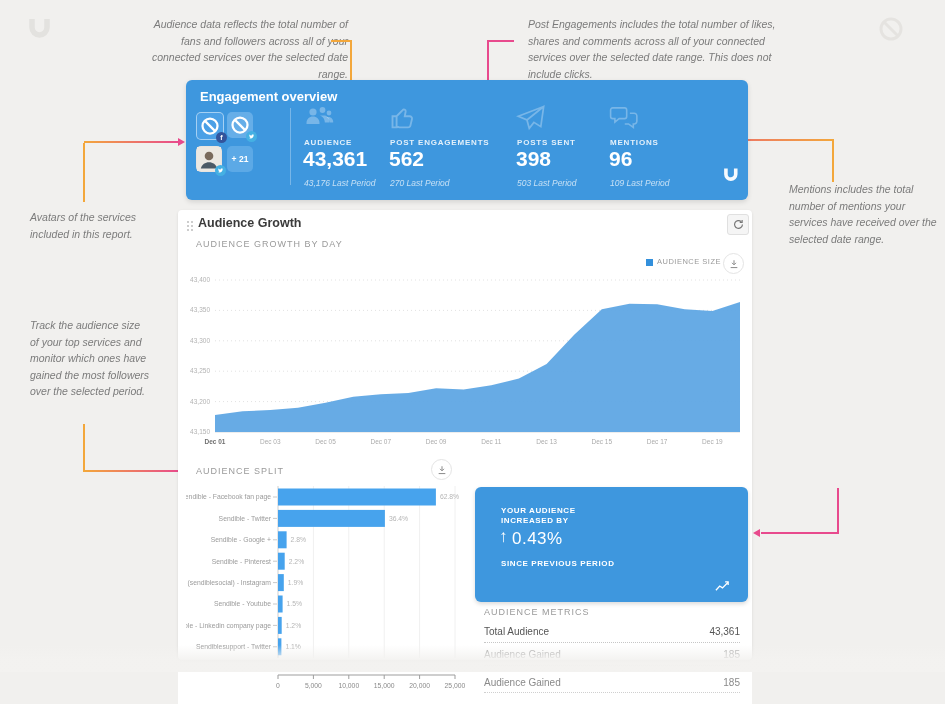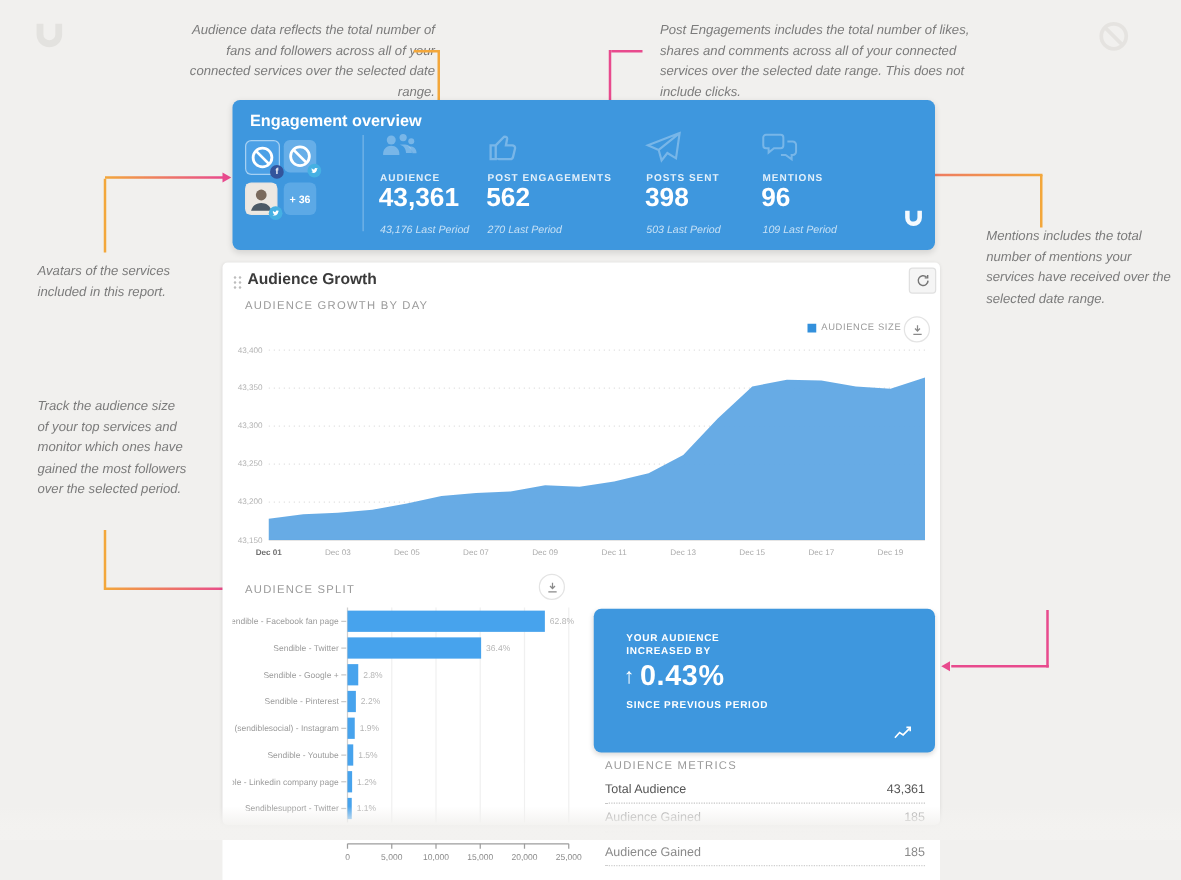--- a/index.html
+++ b/index.html
@@ -48,21 +48,21 @@
   .dl-button{position:absolute;width:19px;height:19px;border:1px solid #e4e4e4;border-radius:50%;background:#fff;display:flex;align-items:center;justify-content:center;cursor:pointer;}
   #growth-chart{position:absolute;left:8px;top:62px;width:560px;height:176px;}
   #split-title{position:absolute;left:18px;top:256px;font-size:9px;color:#9a9a9a;letter-spacing:1px;}
   #split-chart{position:absolute;left:8px;top:274px;width:290px;height:176px;}
 
   
   #increase-card{position:absolute;left:297px;top:277px;width:273px;height:115px;background:#3e97de;border-radius:6px;box-shadow:0 2px 4px rgba(0,0,0,.15);}
   #inc-heading{position:absolute;left:26px;top:19px;width:95px;color:#fff;font-size:8px;font-weight:bold;letter-spacing:.6px;line-height:10px;}
   #inc-valuerow{position:absolute;left:24px;top:40px;color:#fff;}
   #inc-arrow{font-size:17px;font-weight:normal;vertical-align:2px;}
-  #inc-value{font-size:23px;font-weight:bold;letter-spacing:.5px;}
+  #inc-value{font-size:17px;font-weight:normal;letter-spacing:.5px;}
   #inc-caption{position:absolute;left:26px;top:72px;color:#fff;font-size:8px;font-weight:bold;letter-spacing:.6px;}
   #inc-trend-icon{position:absolute;right:18px;bottom:10px;}
 
   
   #metrics-title{position:absolute;left:306px;top:397px;font-size:9px;color:#9a9a9a;letter-spacing:1px;}
   #metrics-rows{position:absolute;left:306px;top:410px;width:256px;}
   .metric-row{display:flex;justify-content:space-between;align-items:center;height:22px;border-bottom:1px dotted #c6c6c6;font-size:10px;color:#555;}
   .metric-row.faded{opacity:.55;}
 
   
@@ -156,21 +156,21 @@
           <rect width="20" height="20" fill="#ece8e2"></rect>
           <circle cx="10" cy="7.5" r="3.6" fill="#7a6a5c"></circle>
           <path d="M3.2 18c.9-3.4 3.6-5.2 6.8-5.2s5.9 1.8 6.8 5.2z" fill="#4c5a66"></path>
         </svg>
       <div class="ep-badge" style="background:#45b0e3;">
         <svg width="7" height="7" viewBox="0 0 10 10">
             <path fill="#fff" d="M8.8 2.6c-.3.1-.5.2-.8.2.3-.2.5-.5.6-.8-.3.2-.6.3-1 .4C7.3 2.1 6.9 2 6.5 2 5.7 2 5 2.7 5 3.5v.3C3.8 3.7 2.7 3.1 2 2.2c-.1.2-.2.5-.2.8 0 .5.3 1 .7 1.2-.2 0-.5-.1-.7-.2 0 .7.5 1.3 1.2 1.5H2.3c.2.6.7 1 1.4 1-.5.4-1.2.6-1.9.6H1.4c.7.4 1.5.7 2.3.7 2.8 0 4.3-2.3 4.3-4.3v-.2c.3-.2.6-.5.8-.7z"></path>
           </svg>
       </div>
     </div>
-    <div class="ep-tile" style="left:41px;top:66px;background:#5ca9e6;color:#fff;font-size:8.5px;font-weight:bold;display:flex;align-items:center;justify-content:center;">+ 36</div>
+    <div class="ep-tile" style="left:41px;top:66px;background:#5ca9e6;color:#fff;font-size:8.5px;font-weight:bold;display:flex;align-items:center;justify-content:center;">+ 21</div>
 
     <div id="ep-divider"></div>
 
     <div id="ep-metrics">
         <div class="ep-col" style="left: 117px; text-decoration: underline;">
           <div class="ep-icon">
             <svg width="32" height="28" viewBox="0 0 32 28">
               <g fill="rgba(255,255,255,.3)">
                 <circle cx="10" cy="8" r="3.6"></circle>
                 <path d="M3.5 19c0-3.7 2.9-6.4 6.5-6.4s6.5 2.7 6.5 6.4v1h-13z"></path>

